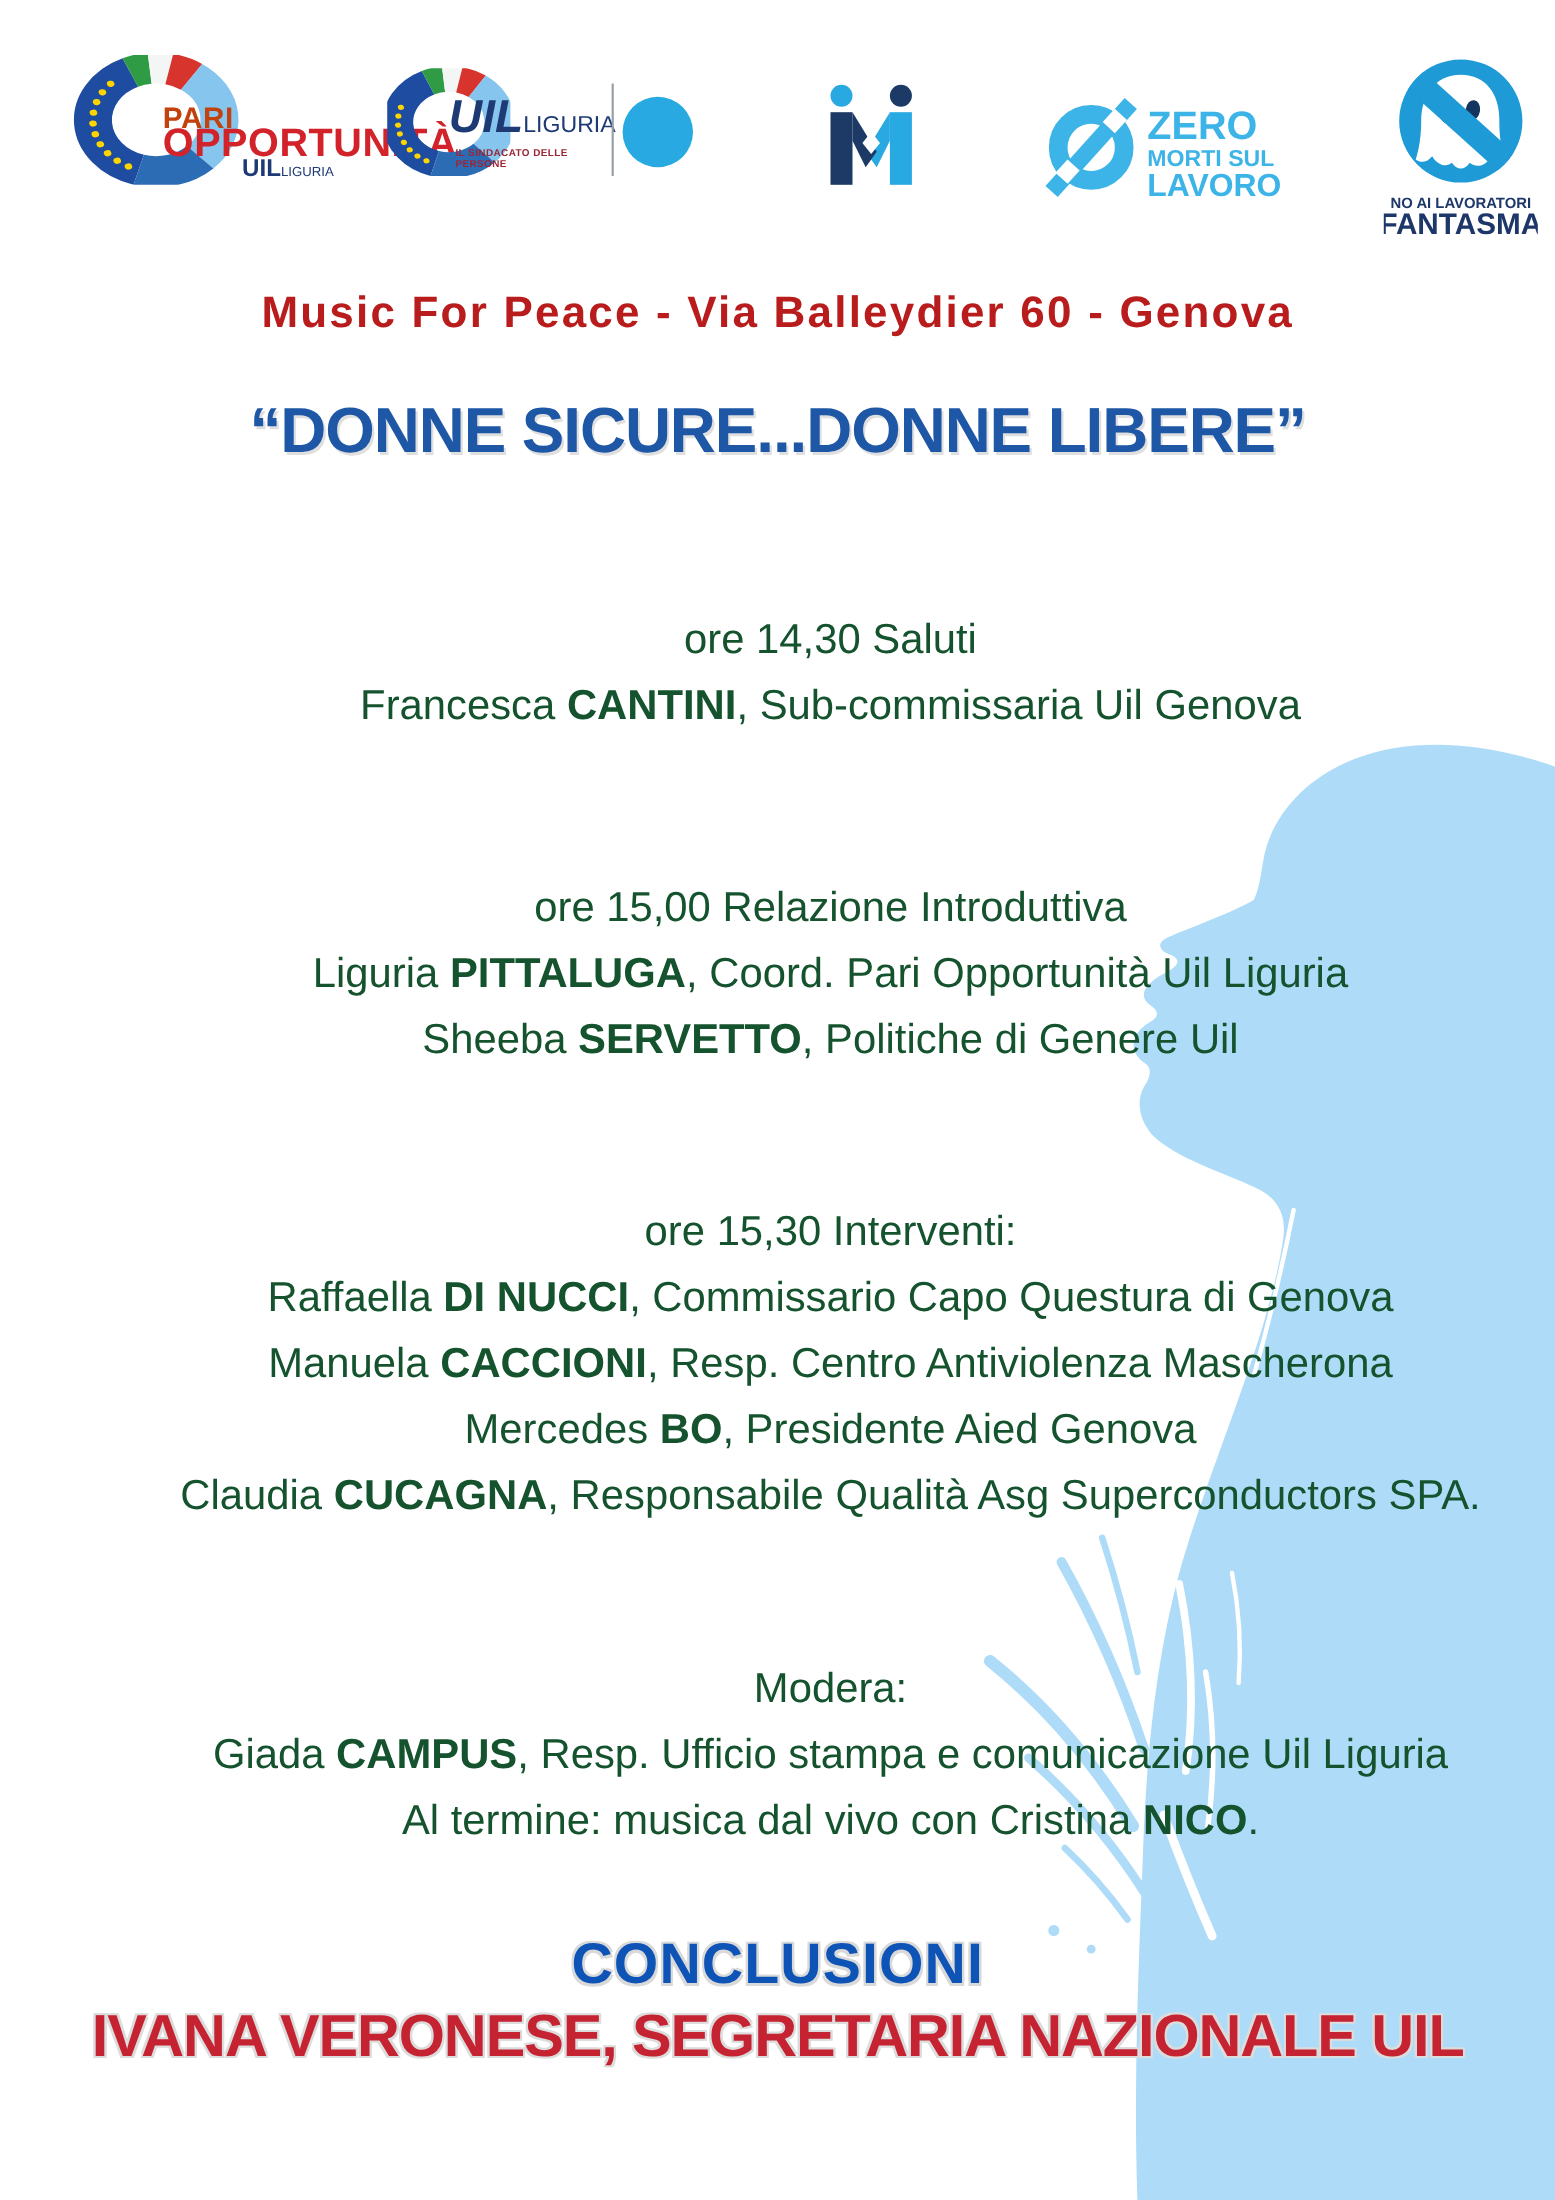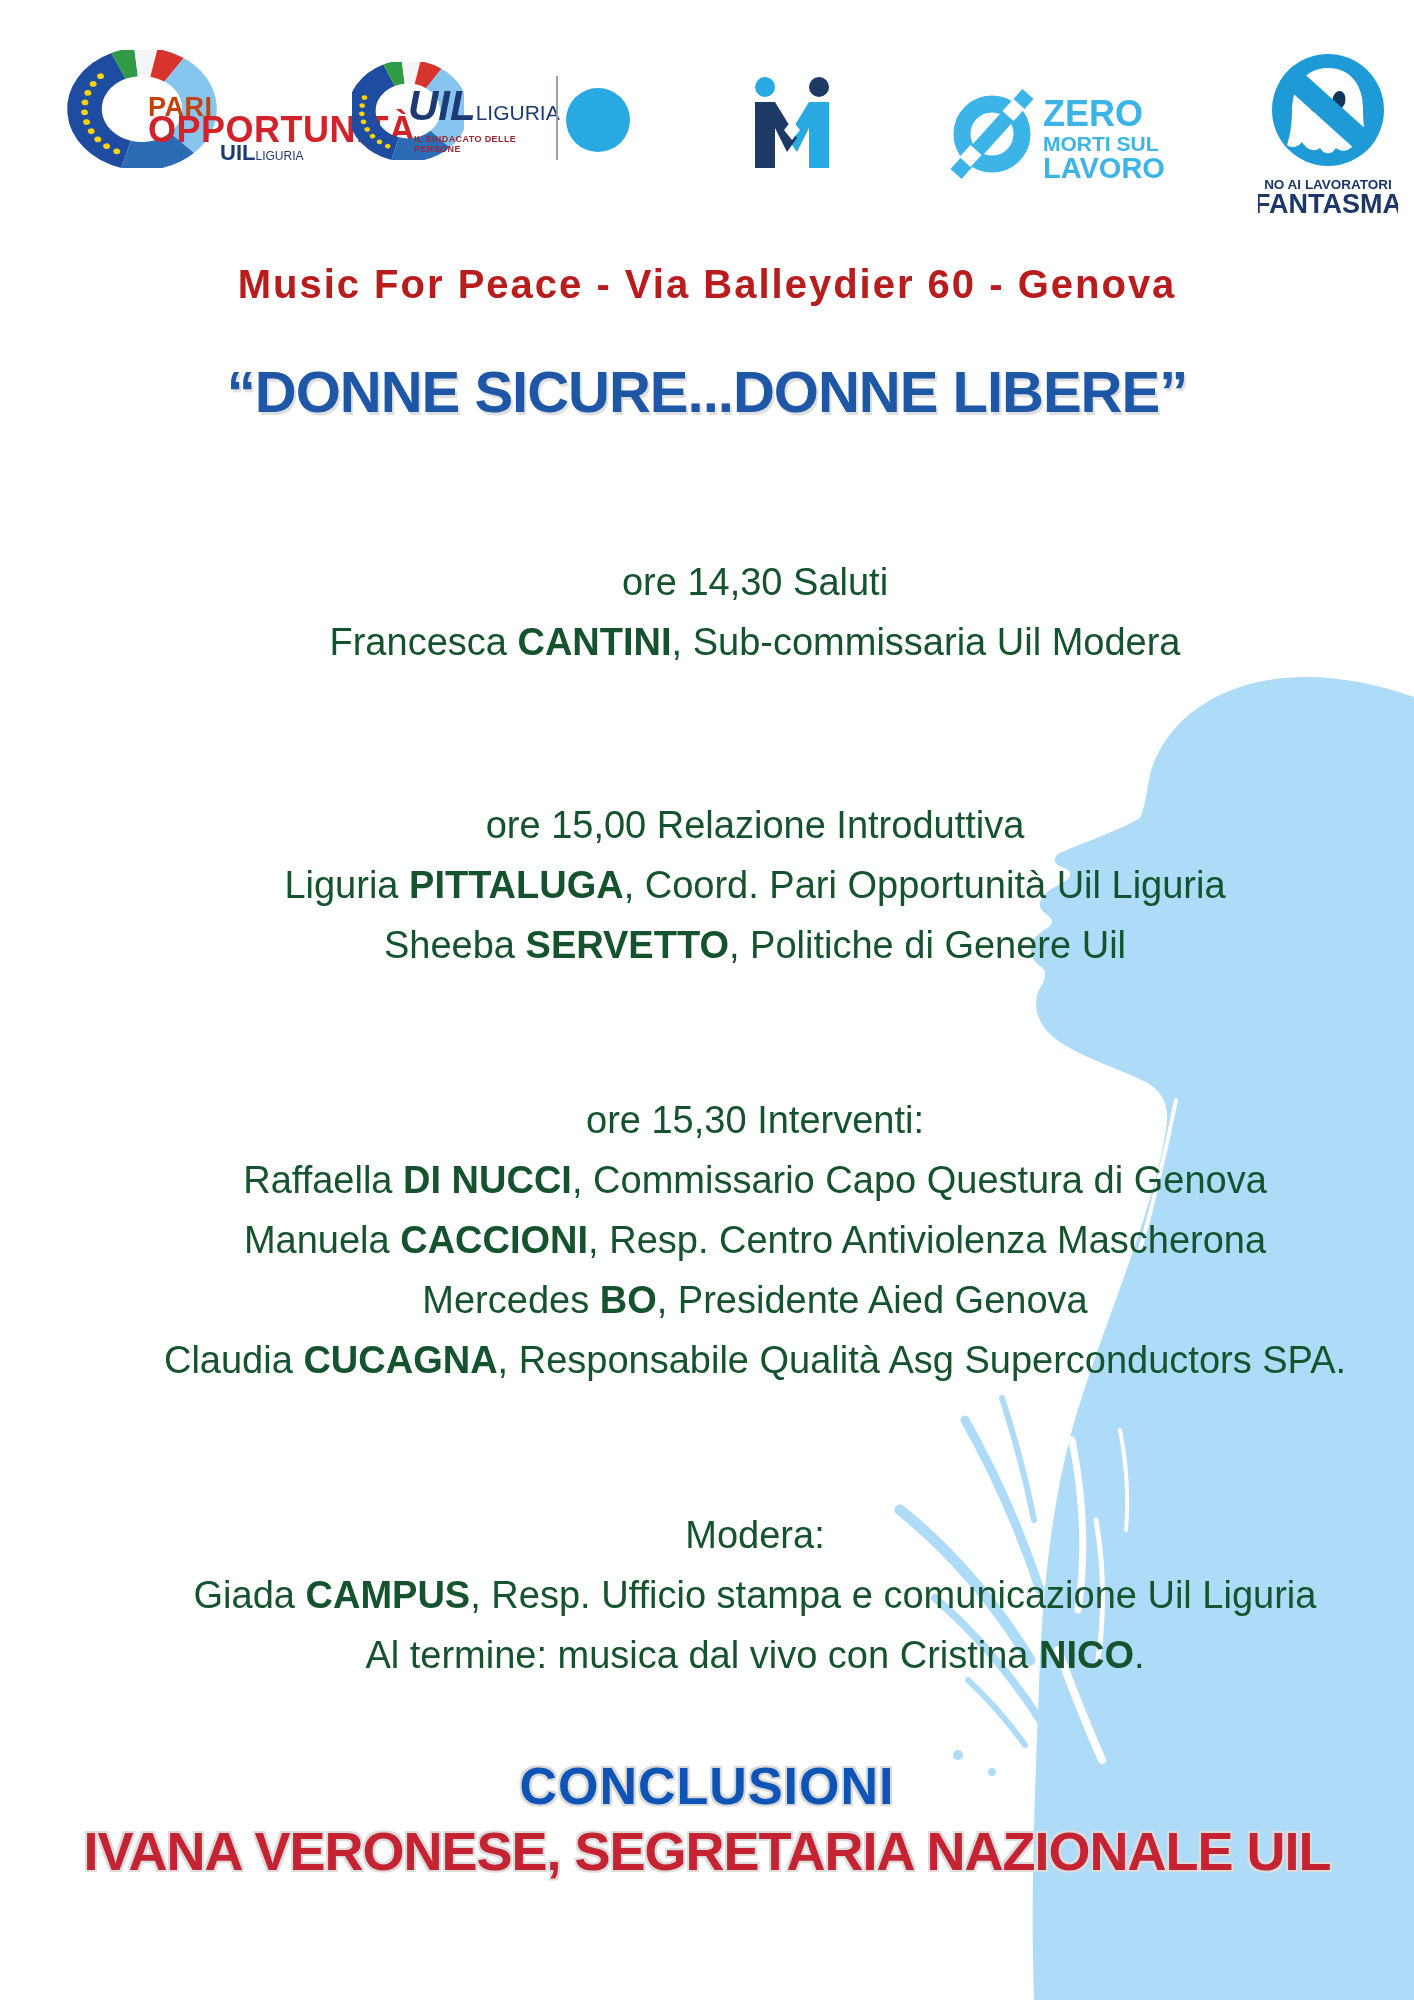--- a/index.html
+++ b/index.html
@@ -195,21 +195,21 @@
 
   <div class="abs venue">Music For Peace - Via Balleydier 60 - Genova</div>
 
   <div class="abs title">
     <span class="title-line">“DONNE SICURE...DONNE LIBERE”</span>
   </div>
 
   <div class="abs pblock" style="top:552px;">
     <div class="pline">ore 14,30 Saluti</div>
     <div>
-        <div class="pline"><span>Francesca </span><span class="seg-bold">CANTINI</span><span>, Sub-commissaria Uil Modera</span></div>
+        <div class="pline"><span>Francesca </span><span class="seg-bold">CANTINI</span><span>, Sub-commissaria Uil Genova</span></div>
       </div>
   </div>
 
   <div class="abs pblock" style="top:795px;">
     <div class="pline">ore 15,00 Relazione Introduttiva</div>
     <div>
         <div class="pline"><span>Liguria </span><span class="seg-bold">PITTALUGA</span><span>, Coord. Pari Opportunità Uil Liguria</span></div>
         <div class="pline"><span>Sheeba </span><span class="seg-bold">SERVETTO</span><span>, Politiche di Genere Uil</span></div>
       </div>
   </div>

